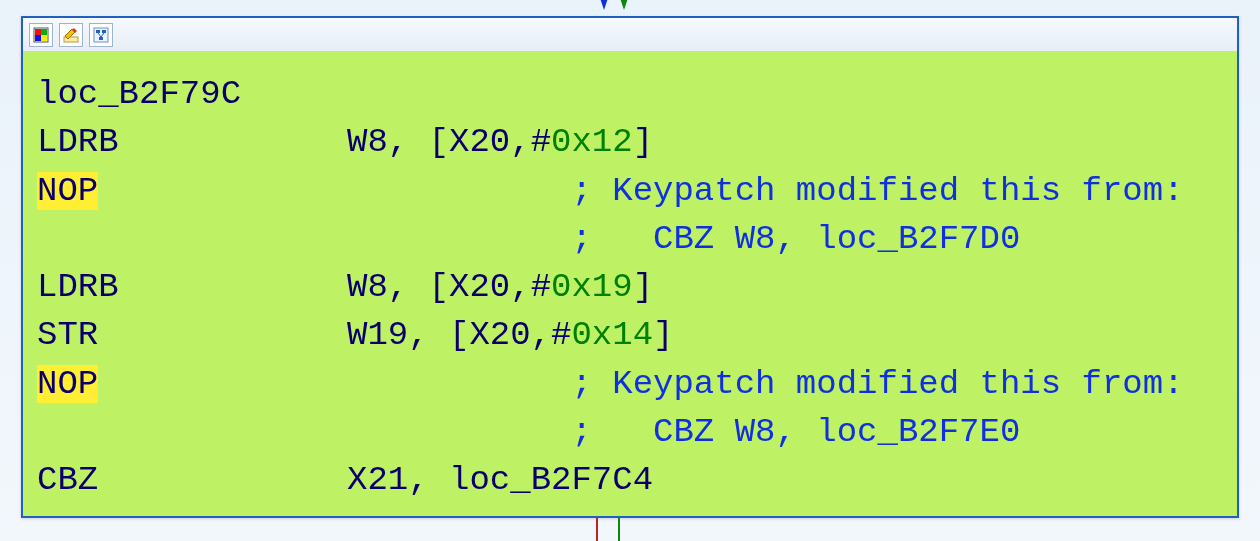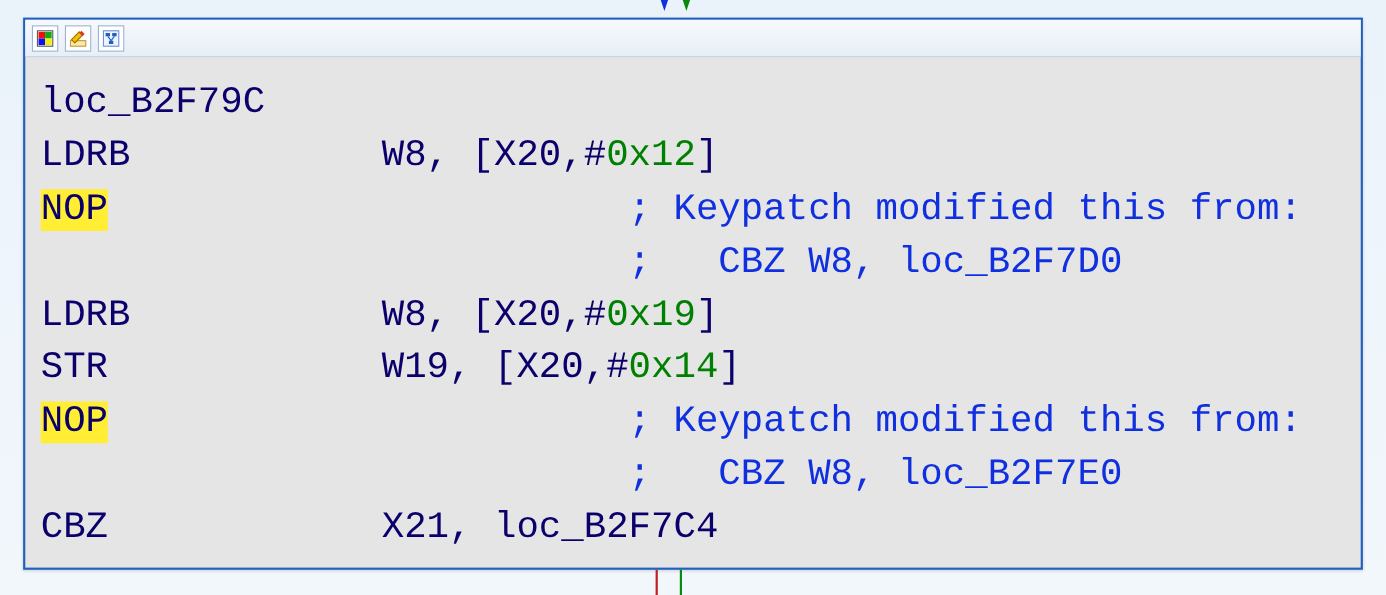--- a/index.html
+++ b/index.html
@@ -45,21 +45,21 @@
   }
   .bottom-lines .red  { background:#c02020; left: 596px; }
   .bottom-lines .green{ background:#0a8a0a; left: 618px; }
 
   .node {
     position: absolute;
     left: 21px;
     top: 16px;
     width: 1218px;
     height: 502px;
-    background: #e5e5e5;
+    background: #bef264;
     border: 2px solid #2060c0;
     box-shadow: 0 1px 3px rgba(0,0,0,0.15);
     display: flex;
     flex-direction: column;
   }
 
   .titlebar {
     height: 34px;
     background: linear-gradient(180deg, #f6f9fd 0%, #e7eef7 100%);
     border-bottom: 1px solid #c8d4e4;

